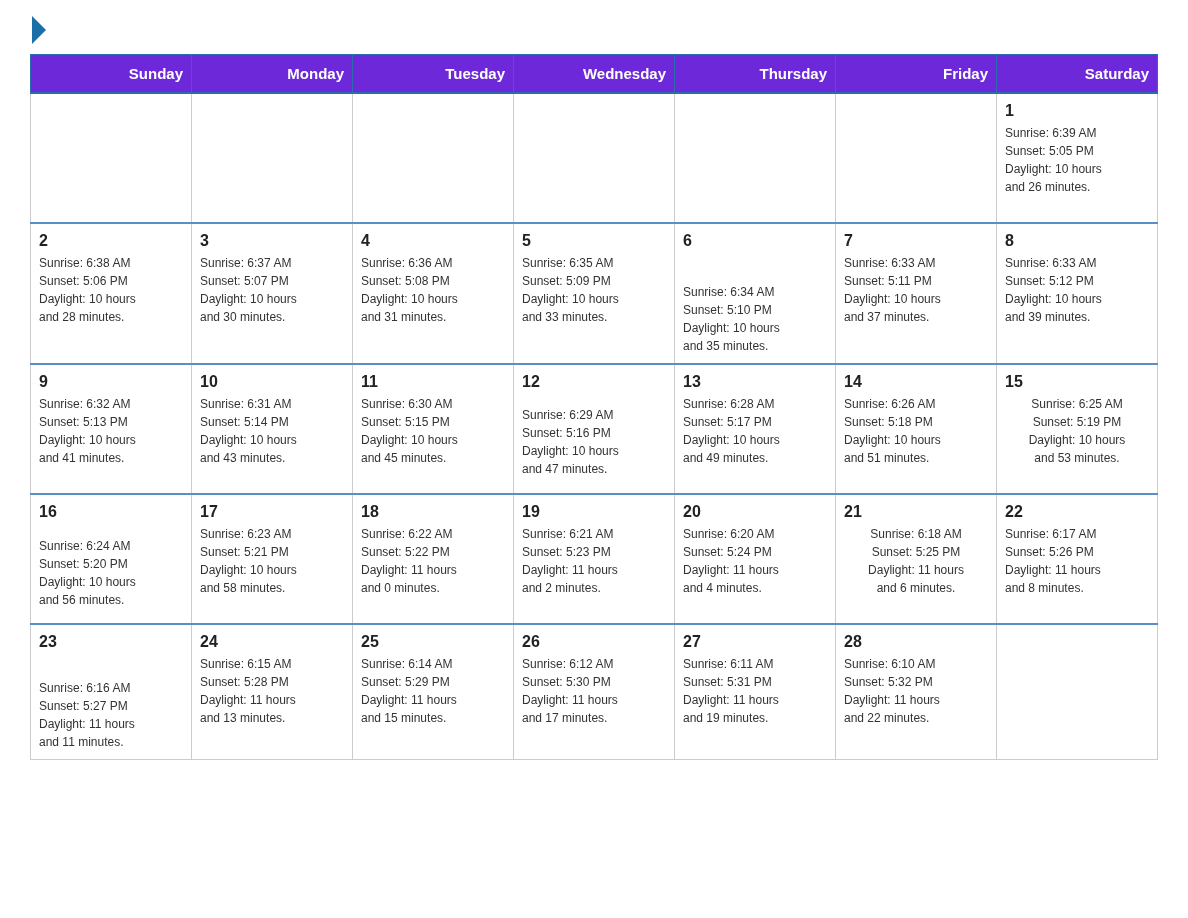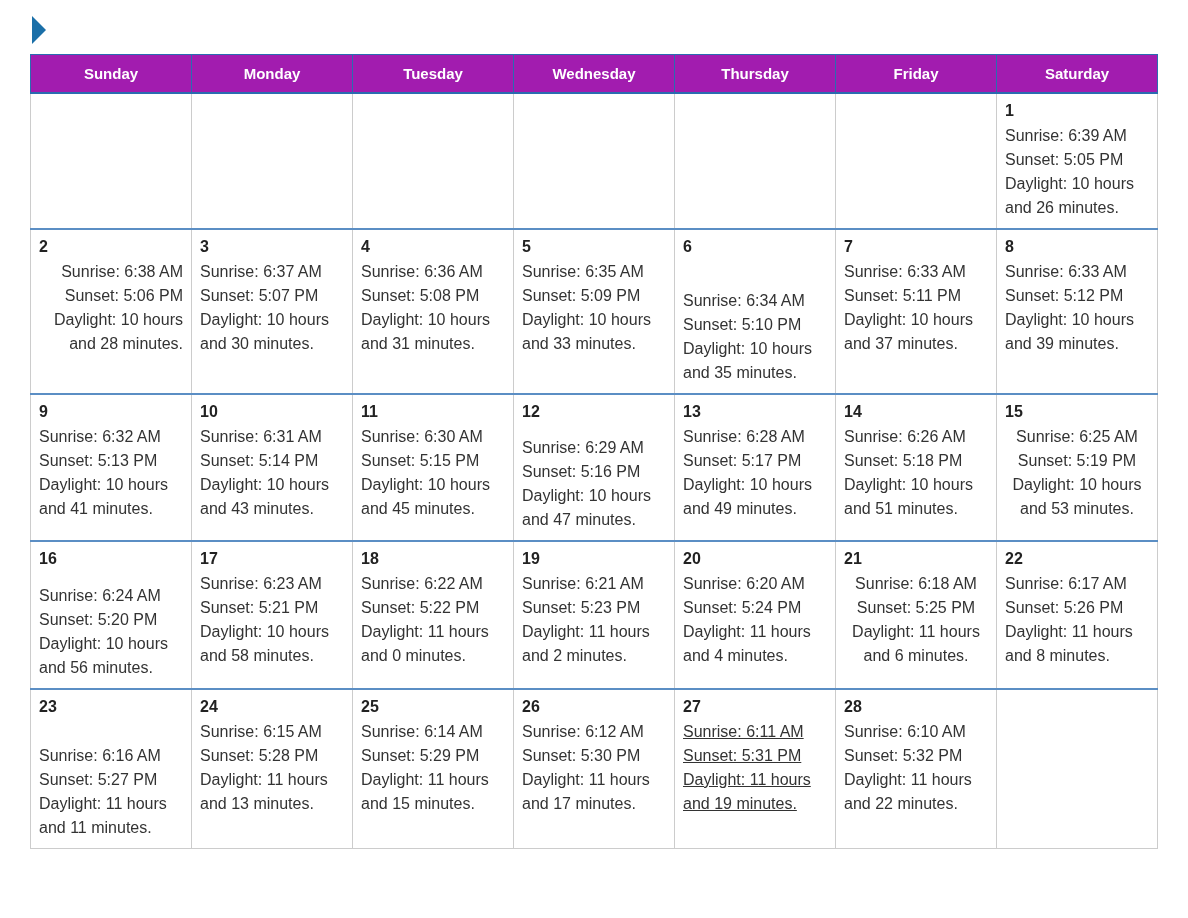--- a/index.html
+++ b/index.html
@@ -58,45 +58,45 @@
       font-size: 20px;
       color: #555;
       margin-top: 4px;
     }
     .calendar {
       width: 100%;
       border-collapse: collapse;
       margin-top: 8px;
     }
     .calendar th {
-      background-color: #a21caf;
+      background-color: #6d28d9;
       color: #fff;
       font-size: 15px;
       font-weight: bold;
       padding: 10px 8px;
-      text-align: center;
+      text-align: right;
       border: 1px solid #2b6cb0;
     }
     .calendar td {
       vertical-align: top;
       border: 1px solid #ccc;
       padding: 8px 8px 8px 8px;
       width: 14.28%;
       min-height: 110px;
       height: 130px;
     }
     .day-num {
       font-size: 16px;
       font-weight: bold;
       color: #222;
       display: block;
       margin-bottom: 4px;
     }
     .day-info {
-      font-size: 16px;
+      font-size: 12px;
       color: #333;
       line-height: 1.5;
     }
     .calendar tr:first-child td {
       border-top: 2px solid #2b6cb0;
     }
     .calendar tbody tr td {
       border-top: 2px solid #5b8ec4;
     }
   </style>
@@ -141,21 +141,21 @@
           <span class="day-num">1</span>
           <div class="day-info" style="white-space: pre-line;">Sunrise: 6:39 AM
 Sunset: 5:05 PM
 Daylight: 10 hours
 and 26 minutes.</div>
         </td>
       </tr>
       <tr>
         <td>
           <span class="day-num">2</span>
-          <div class="day-info" style="white-space: pre-line; text-align: right;">Sunrise: 6:38 AM
+          <div class="day-info" style="white-space: pre-line;">Sunrise: 6:38 AM
 Sunset: 5:06 PM
 Daylight: 10 hours
 and 28 minutes.</div>
         </td>
         <td>
           <span class="day-num">3</span>
           <div class="day-info" style="white-space: pre-line;">Sunrise: 6:37 AM
 Sunset: 5:07 PM
 Daylight: 10 hours
 and 30 minutes.</div>
@@ -322,21 +322,21 @@
         </td>
         <td>
           <span class="day-num">26</span>
           <div class="day-info" style="white-space: pre-line;">Sunrise: 6:12 AM
 Sunset: 5:30 PM
 Daylight: 11 hours
 and 17 minutes.</div>
         </td>
         <td>
           <span class="day-num">27</span>
-          <div class="day-info" style="white-space: pre-line; text-decoration: underline;">Sunrise: 6:11 AM
+          <div class="day-info" style="white-space: pre-line;">Sunrise: 6:11 AM
 Sunset: 5:31 PM
 Daylight: 11 hours
 and 19 minutes.</div>
         </td>
         <td>
           <span class="day-num">28</span>
           <div class="day-info" style="white-space: pre-line;">Sunrise: 6:10 AM
 Sunset: 5:32 PM
 Daylight: 11 hours
 and 22 minutes.</div>

